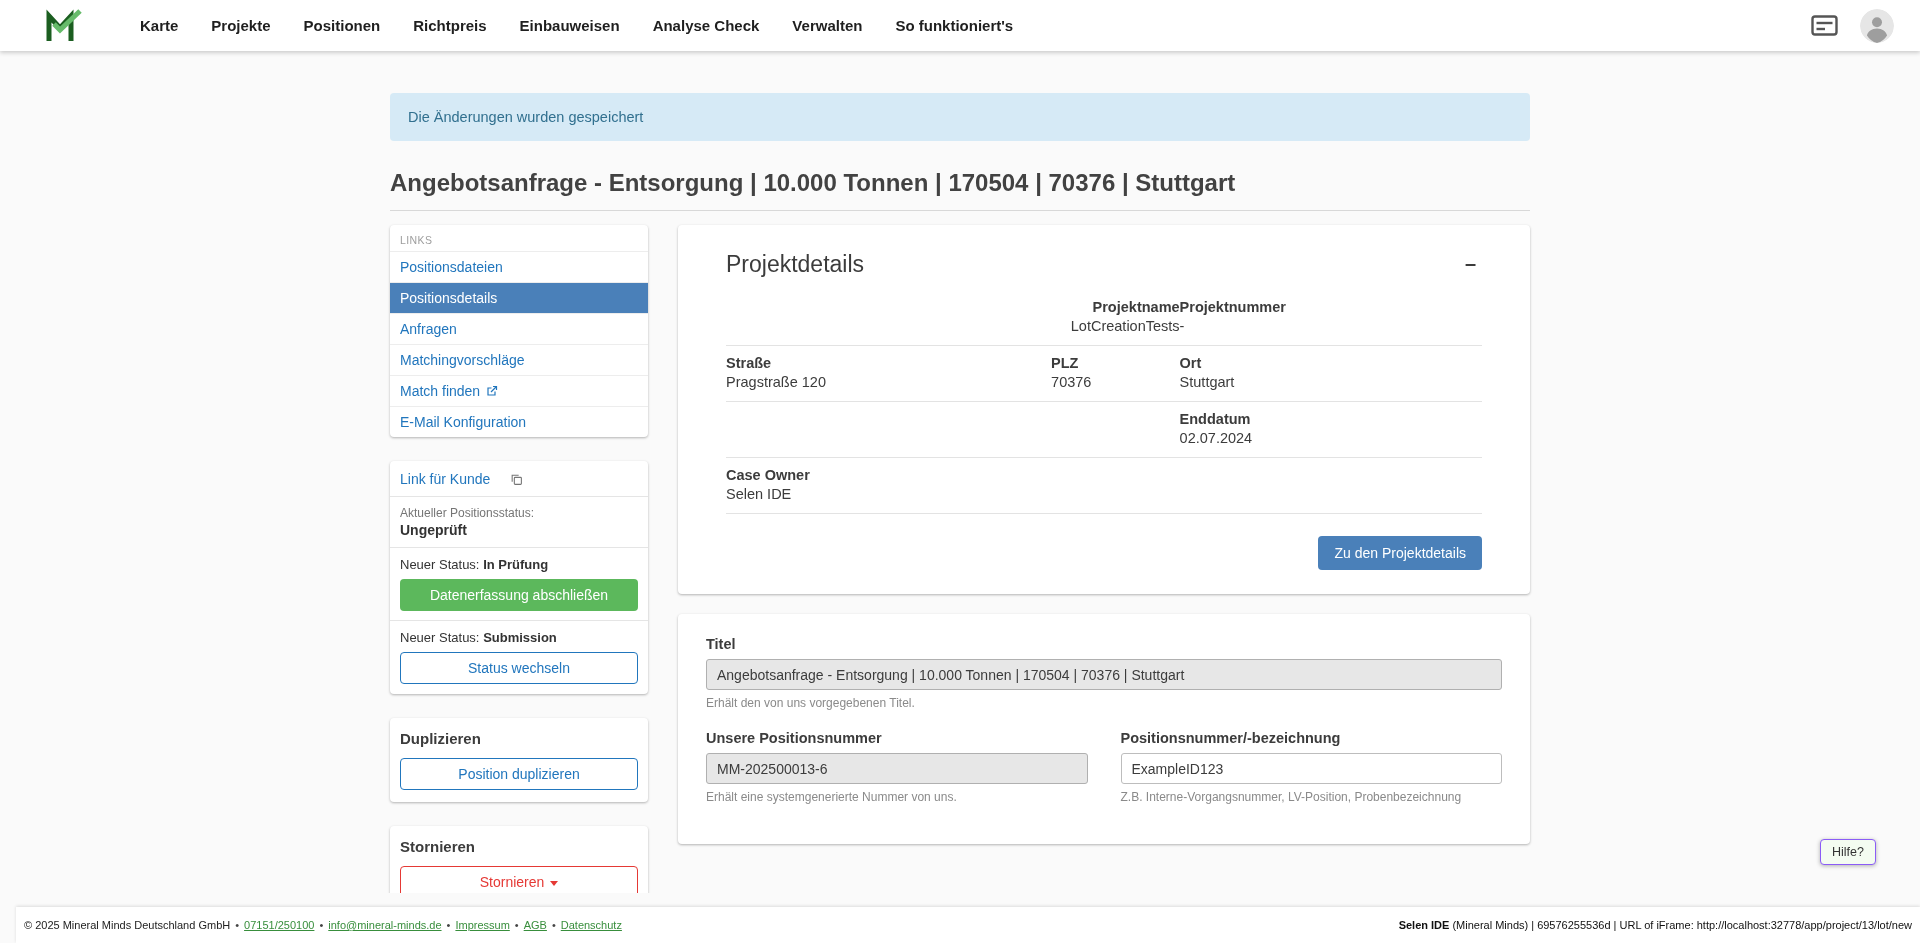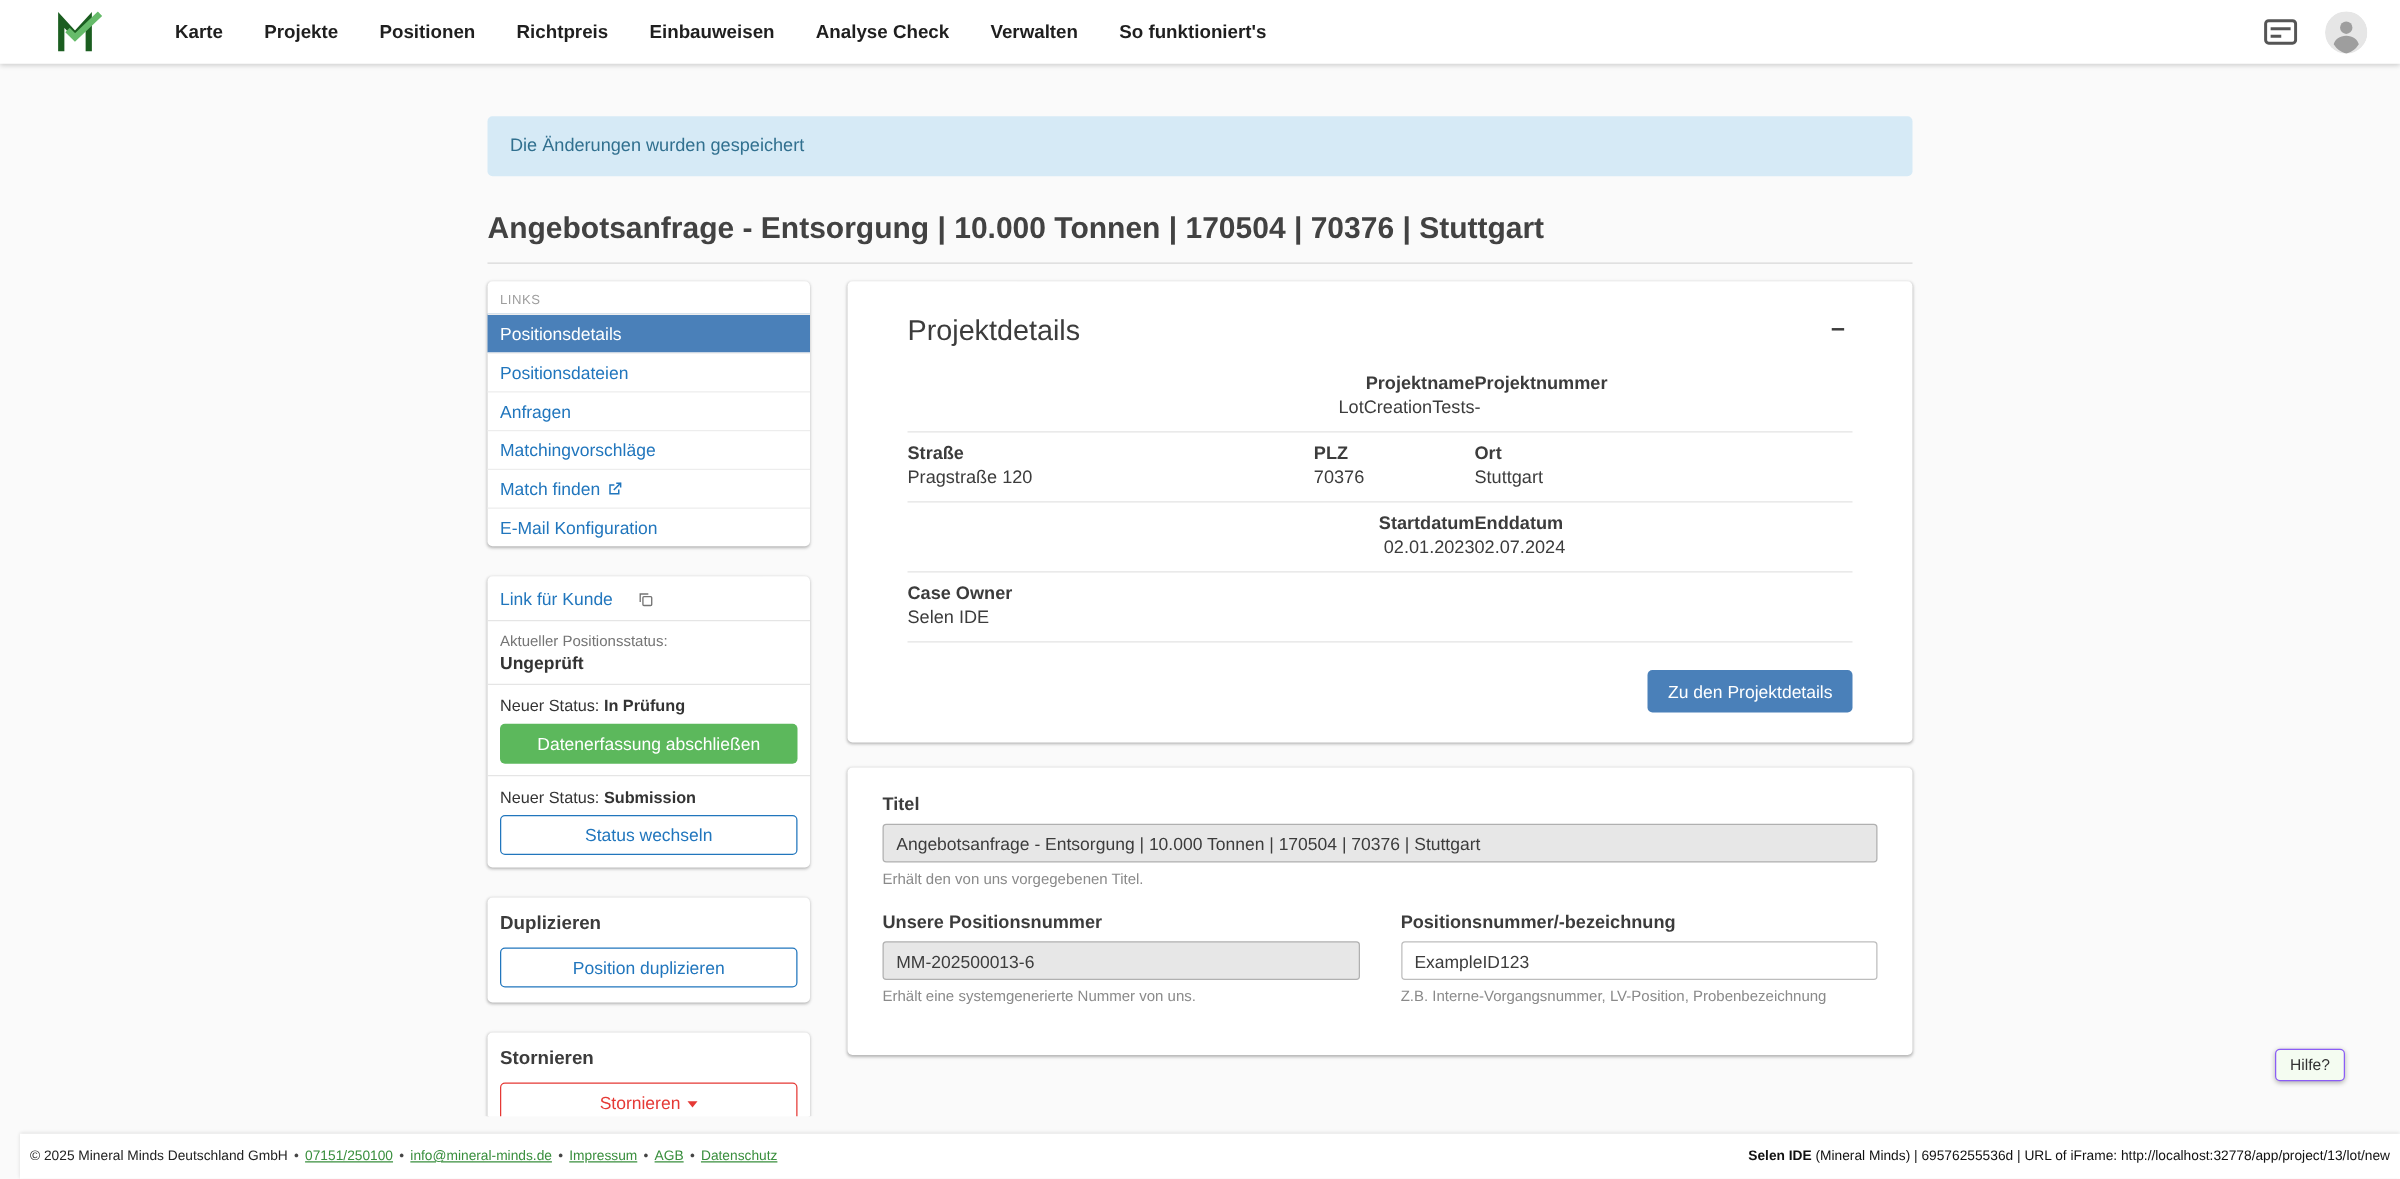--- a/index.html
+++ b/index.html
@@ -149,25 +149,25 @@
     <div class="alert">Die Änderungen wurden gespeichert</div>
 
     <h1 class="page-title">Angebotsanfrage - Entsorgung | 10.000 Tonnen | 170504 | 70376 | Stuttgart</h1>
 
     <div class="columns">
 
       <aside class="sidebar">
 
         <div class="card">
           <div class="links-header">LINKS</div>
+          <div class="link-item">
+            <span>Positionsdateien</span>
+          </div>
           <div class="link-item active">
             <span>Positionsdetails</span>
-          </div>
-          <div class="link-item">
-            <span>Positionsdateien</span>
           </div>
           <div class="link-item">
             <span>Anfragen</span>
           </div>
           <div class="link-item">
             <span>Matchingvorschläge</span>
           </div>
           <div class="link-item">
             <span>Match finden</span>
             <span style="display:flex;">
@@ -250,24 +250,20 @@
               <div class="c2">
                 <div class="flabel">PLZ</div>
                 <div class="fvalue">70376</div>
               </div>
               <div class="c3">
                 <div class="flabel">Ort</div>
                 <div class="fvalue">Stuttgart</div>
               </div>
             </div>
             <div class="frow">
-              <div class="c12">
-                <div class="flabel">Startdatum</div>
-                <div class="fvalue">02.01.2023</div>
-              </div>
               <div class="c3">
                 <div class="flabel">Enddatum</div>
                 <div class="fvalue">02.07.2024</div>
               </div>
             </div>
             <div class="frow">
               <div class="c13">
                 <div class="flabel">Case Owner</div>
                 <div class="fvalue">Selen IDE</div>
               </div>

